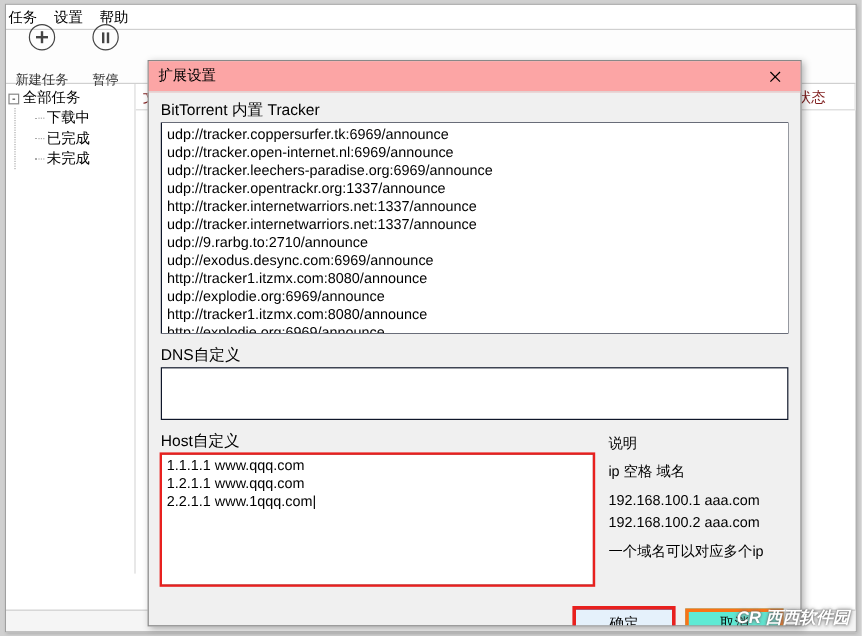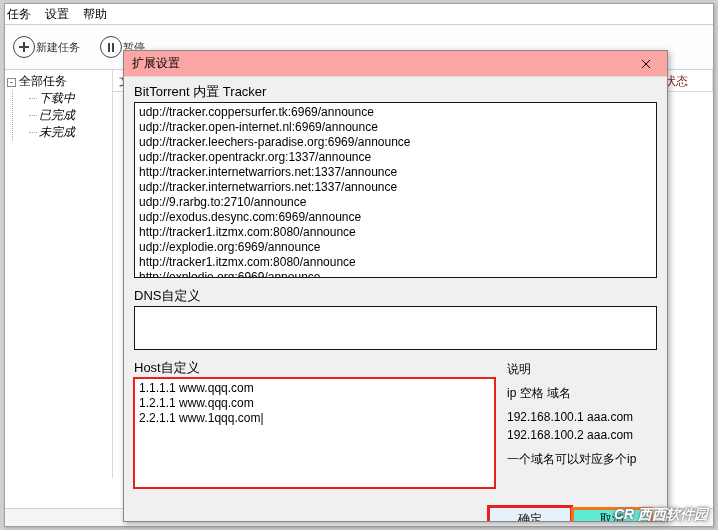--- a/index.html
+++ b/index.html
@@ -12,36 +12,36 @@
 .app-icon svg { width: 16px; height: 16px; }
 .titlebar-title { flex: 1; font-size: 12px; color: #000; }
 .win-controls { display: flex; }
 .win-btn { width: 42px; height: 28px; display: flex; align-items: center; justify-content: center; color: #666; }
 .win-btn svg { width: 10px; height: 10px; }
 
 .menubar { height: 20px; display: flex; align-items: center; padding: 0 2px; gap: 14px; color: #000; font-size: 12px; }
 .menubar span { cursor: default; }
 
 .toolbar { height: 46px; display: flex; align-items: center; gap: 20px; border-top: 1px solid #d0d0d0; border-bottom: 1px solid #d0d0d0; padding: 2px 8px; background: #fdfdfd; }
-.tool-btn { display: flex; align-items: center; justify-content: flex-start; gap: 1px; color: #333; font-size: 11px; }
+.tool-btn { display: flex; flex-direction: column; align-items: center; justify-content: flex-start; gap: 17px; color: #333; font-size: 11px; }
 .tool-btn .icon-circle { width: 22px; height: 22px; border: 1.5px solid #444; border-radius: 50%; display: flex; align-items: center; justify-content: center; }
 .icon-circle.plus::before,.icon-circle.plus::after { content:""; background:#444; position:absolute; }
 .icon-circle.plus { position: relative; }
 .icon-circle.plus::before { width: 10px; height: 1.5px; }
 .icon-circle.plus::after { width: 1.5px; height: 10px; }
 .icon-circle.pause { position: relative; }
 .icon-circle.pause::before, .icon-circle.pause::after { content:""; width:2px; height:9px; background:#444; position:absolute; top:5.5px; }
 .icon-circle.pause::before { left: 6.5px; }
 .icon-circle.pause::after { left: 11px; }
 
 .main-body { display:flex; height: calc(100% - 30px - 20px - 46px - 18px); }
 .sidebar { width: 108px; border-right: 1px solid #d9d9d9; padding: 3px 2px; font-size: 12px; }
 .tree-root { color:#000; }
 .tree-root .node { padding-left: 0; }
-.tree-children { padding-left: 16px; border-left: 1px dotted #aaa; margin-left: 5px; font-style: italic; }
+.tree-children { padding-left: 16px; border-left: 1px dotted #aaa; margin-left: 5px; }
 .tree-children .node { position: relative; padding-left: 10px; color:#000; }
 .tree-children .node::before { content:""; position:absolute; left:0; top:8px; width:8px; border-top:1px dotted #aaa; }
 .toggle { display:inline-block; width:9px; height:9px; border:1px solid #888; text-align:center; line-height:7px; font-size:9px; margin-right:3px; background:#fff; }
 
 .list-area { flex:1; overflow: hidden; }
 .list-header { display:flex; border-bottom: 1px solid #d9d9d9; background:#ffffff; height: 22px; font-size: 12px; }
 .list-header .col { border-right: 1px solid #e5e5e5; padding: 3px 6px; color:#7f1d1d; }
 .col.filename { flex: 1; }
 .col.size { width: 55px; }
 .col.speed { width: 55px; }
@@ -63,21 +63,21 @@
 .tracker-box { height: 176px; }
 .dns-box { height: 44px; }
 .host-row { display:flex; gap: 12px; justify-content: space-between; }
 .host-left { flex:1; }
 .host-box { height: 110px; border: 1px solid #888; }
 .host-right { width: 150px; font-size:12px; color:#000; padding-top: 1px; line-height: 18px; }
 .host-right .sub { margin-top: 6px; }
 
 .highlight-red { outline: 2px solid #e8201e; outline-offset: -1px; }
 
-.dialog-buttons { display:flex; justify-content:flex-end; padding-top: 10px; padding-right: 4px; text-align: center; }
+.dialog-buttons { display:flex; justify-content:flex-end; gap:10px; padding-top: 10px; padding-right: 4px; text-align: center; }
 .dlg-btn { width: 82px; height: 24px; border:3px solid #f97316; background:#5eead4; font-size:12px; display:flex; align-items:center; justify-content:center; color:#000; }
 .dlg-btn.primary { border: 1px solid #0078d7; background:#e5f1fb; }
 .dlg-btn.primary.highlight-red { box-shadow: 0 0 0 2px #e8201e; }
 
 
 .badge { position:absolute; right: 10px; bottom: 6px; font-size: 14px; font-weight: bold; color:#fff; text-shadow: 0 0 2px #555, 0 0 4px #888; font-style: italic; pointer-events: none; }
 
 
 .textarea::-webkit-scrollbar { width: 17px; }
 .textarea::-webkit-scrollbar-track { background:#f0f0f0; border-left:1px solid #ddd; }

